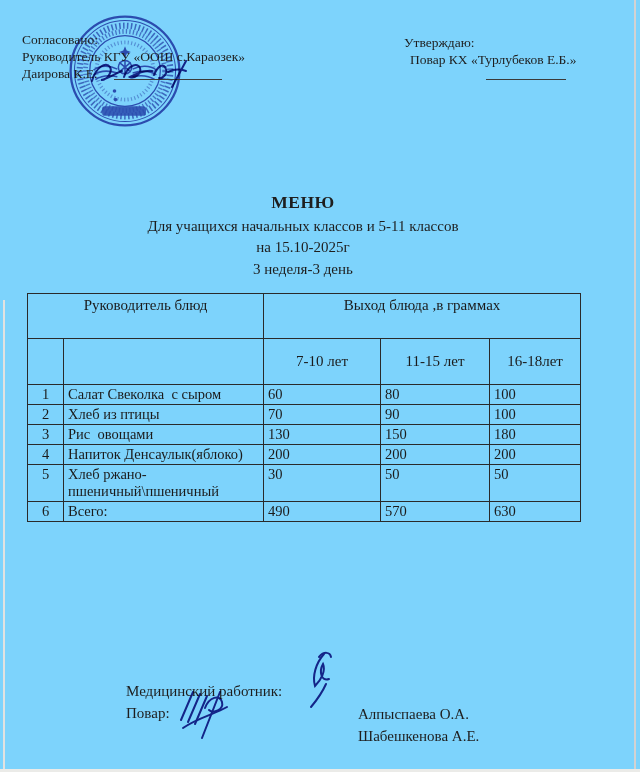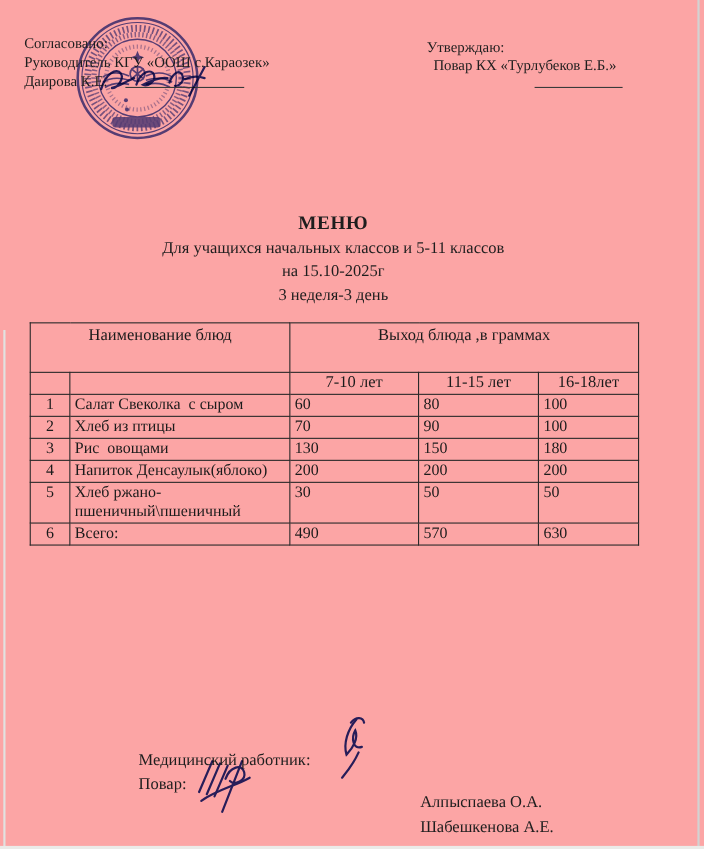--- a/index.html
+++ b/index.html
@@ -1,30 +1,30 @@
 <!DOCTYPE html>
 <html><head>
 <meta charset="utf-8">
 <style>
   html,body{margin:0;padding:0;background:#ffffff;}
   #page{
     position:relative;width:640px;height:772px;overflow:hidden;
-    background:#fca5a5;
+    background:#7dd3fc;
     font-family:"Liberation Serif","DejaVu Serif",serif;
     color:#1e1e1e;
   }
   
   .edge-right{position:absolute;left:634px;top:0;width:2px;height:772px;background:#d2d2d2;}
   .edge-left{position:absolute;left:3px;top:300px;width:1.5px;height:472px;background:#e2e2e0;}
   .edge-bottom{position:absolute;left:0;top:769px;width:640px;height:3px;background:#ebebe8;}
 
   
   .appr{position:absolute;font-size:13.5px;line-height:17px;white-space:nowrap;}
   .appr-left{left:22px;top:31px;}
-  .appr-right{left:388px;top:34px;}
+  .appr-right{left:404px;top:34px;}
   .appr-right .ind{padding-left:6px;}
 
   .sig-line{position:absolute;height:0;border-top:1.5px solid #3a3a3a;}
   .sig-line-left{left:114px;top:79px;width:108px;}
   .sig-line-right{left:486px;top:79px;width:80px;}
 
   
   .stamp{position:absolute;left:63px;top:9px;mix-blend-mode:multiply;opacity:0.88;}
   .sig-svg{position:absolute;mix-blend-mode:multiply;}
   .sig-dairova{left:88px;top:55px;}
@@ -39,31 +39,31 @@
   table.menu{
     position:absolute;left:27px;top:293px;width:553px;
     border-collapse:collapse;table-layout:fixed;
     font-size:14.5px;color:#1b1b1b;
   }
   table.menu th,table.menu td{
     border:1.5px solid #2a2a2a;font-weight:normal;
     vertical-align:top;padding:1px 4px;
   }
   tr.hA th{height:40px;text-align:center;padding-top:3px;font-size:15px;}
-  tr.hB th{height:17px;text-align:center;font-size:15px;padding:1px 2px;}
+  tr.hB th{height:17px;text-align:center;font-size:15px;padding:14px 2px;}
   tbody tr{height:19px;}
   tbody tr.tall{height:29px;}
   td.num{text-align:center;}
   td.name{padding-left:7px;white-space:pre-wrap;}
   td.val{padding-left:8px;}
 
   
   .foot{position:absolute;font-size:15px;line-height:22px;white-space:nowrap;}
   .foot-labels{left:126px;top:680px;}
-  .foot-names{left:358px;top:719px;margin-left:24px;}
+  .foot-names{left:358px;top:703px;}
 </style>
 </head>
 <body>
 
 <div id="page">
 
   <div class="edge-right"></div>
   <div class="edge-left"></div>
   <div class="edge-bottom"></div>
 
@@ -122,21 +122,21 @@
   <table class="menu">
     <colgroup>
       <col style="width:36px">
         <col style="width:200px">
       <col style="width:117px">
         <col style="width:109px">
         <col style="width:91px">
     </colgroup>
     <thead>
       <tr class="hA">
-        <th colspan="2">Наименование блюд</th>
+        <th colspan="2">Руководитель блюд</th>
         <th colspan="3">Выход блюда ,в граммах</th>
       </tr>
       <tr class="hB">
         <th></th>
         <th></th>
         <th>7-10 лет</th>
         <th>11-15 лет</th>
         <th>16-18лет</th>
       </tr>
     </thead>

